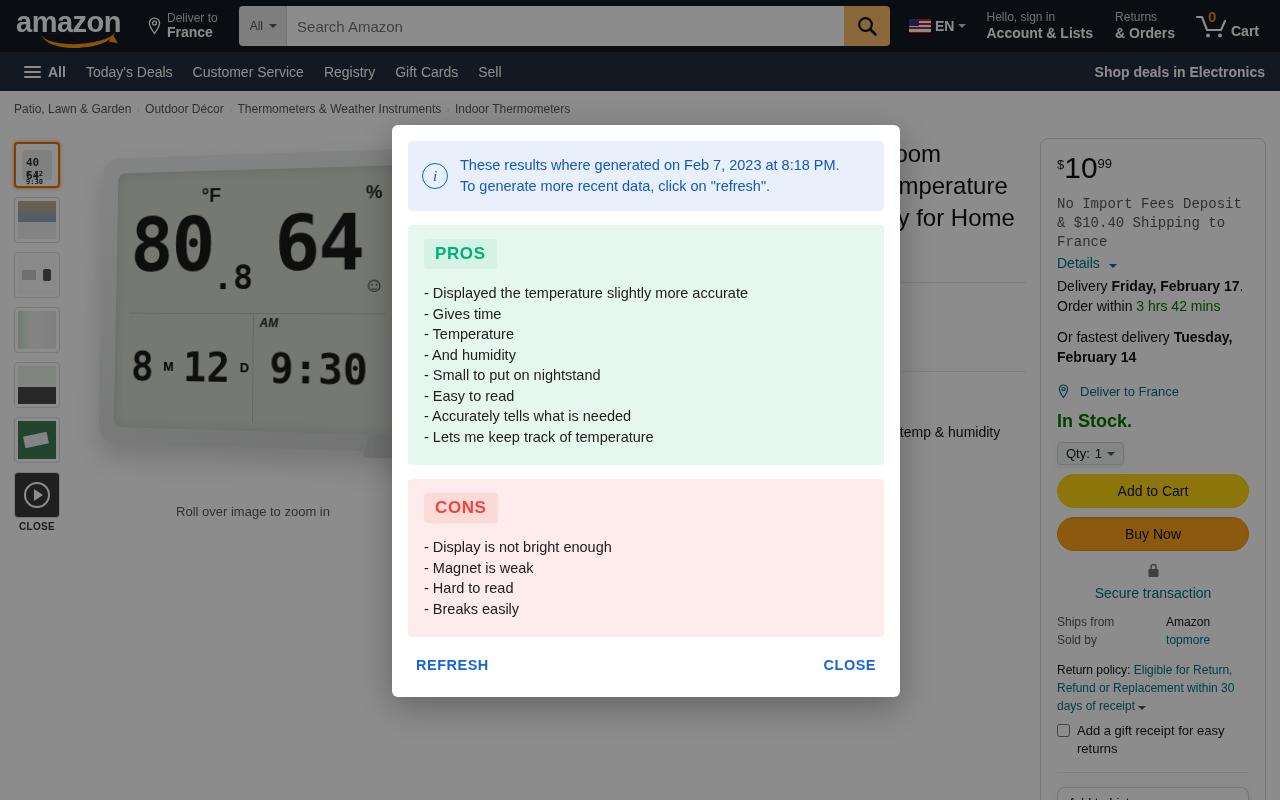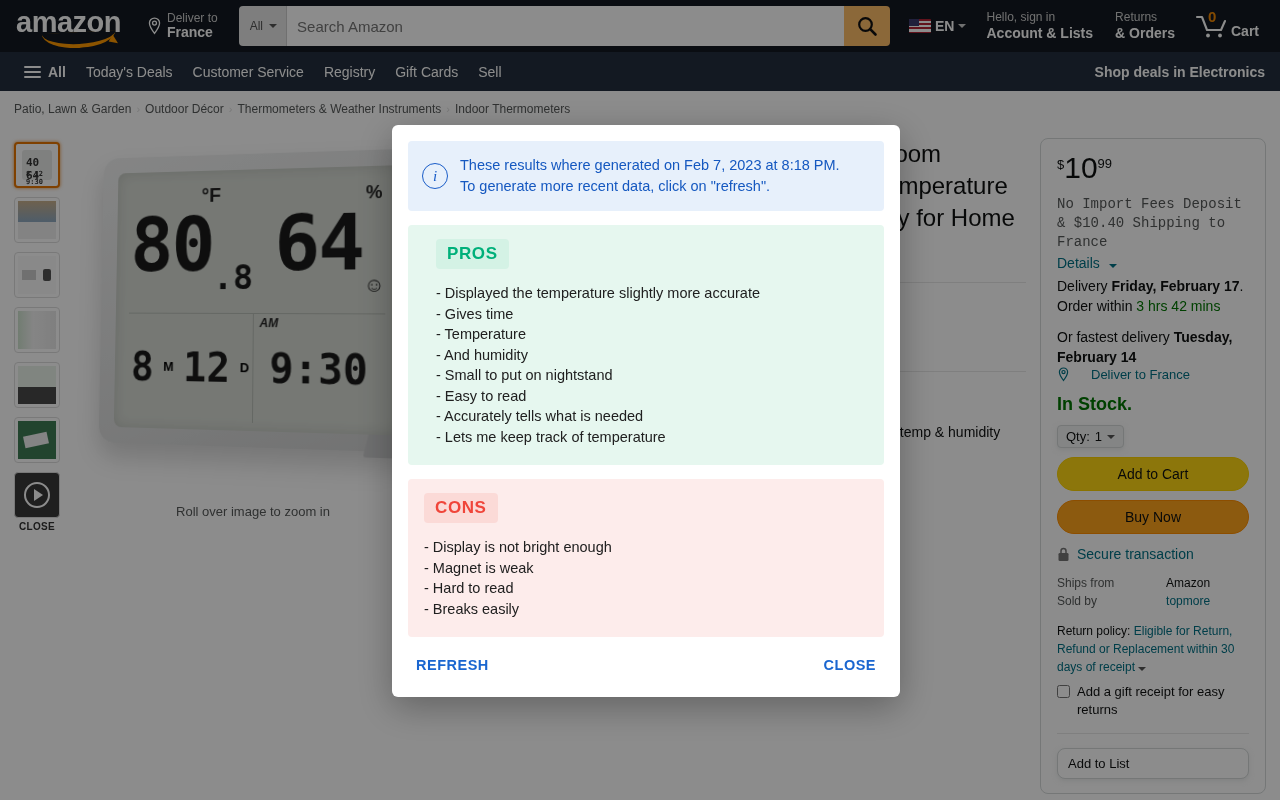--- a/index.html
+++ b/index.html
@@ -154,21 +154,21 @@
   .green { color:#007600; }
   .instock { color:#007600; font-size:18px; font-weight:700; margin:12px 0 10px; }
   .qty-box { display:inline-flex; align-items:center; gap:5px; background:#F0F2F2;
       border:1px solid #D5D9D9; border-radius:4px; padding:3px 8px; font-size:13px;
       color:#0F1111; cursor:pointer; box-shadow:0 2px 5px rgba(213,217,217,.5); }
   .btn-yellow, .btn-orange {
       display:block; width:100%; text-align:center; border-radius:20px; font-size:14px;
       color:#0F1111; padding:8px 0; margin-top:9px; cursor:pointer; border:1px solid; }
   .btn-yellow { background:#FFD814; border-color:#FCD200; }
   .btn-orange { background:#FFA41C; border-color:#FF8F00; }
-  .secure-row { display:flex; align-items:center; gap:7px; margin-top:12px; }
+  .secure-row { display:flex; align-items:center; gap:7px; margin-top:12px;flex-direction:column; }
   .lock-ico { width:13px; height:15px; flex:none; }
   .sold-tbl { width:100%; font-size:12px; margin-top:12px; border-collapse:collapse; }
   .sold-tbl td { padding:2px 0; color:#565959; }
   .sold-tbl td.v { color:#0F1111; text-align:left; padding-left:12px; }
   .sold-tbl td.v.link { color:#007185; cursor:pointer; }
   .ret-row { font-size:12px; color:#0F1111; line-height:18px; margin-top:12px; }
   .ret-row .lk { color:#007185; cursor:pointer; }
   .gift-row { display:flex; gap:7px; align-items:flex-start; margin-top:7px; font-size:13px;
       color:#0F1111; line-height:18px; }
   .gift-row input { margin-top:2px; }
@@ -183,21 +183,21 @@
     background:#fff; border-radius:6px; z-index:100;
     box-shadow: 0 10px 36px rgba(0,0,0,.3); padding:16px 0 0;
   }
   .modal-inner { padding: 0 16px; }
   .info-box { background:#e7f0fb; border-radius:4px; display:flex; gap:12px; align-items:center;
       padding:14px 14px; }
   .info-ico { width:26px;height:26px;border-radius:50%;border:1.6px solid #1a5dc8;
       display:flex;align-items:center;justify-content:center; color:#1a5dc8; font-size:15px;
       font-family:"Liberation Serif", serif; font-style:italic; flex:none; }
   .info-txt { color:#1558c0; font-size:14.5px; line-height:21px; }
-  .pros-box { background:#e6f7ef; border-radius:4px; margin-top:14px; padding:14px 28px 18px; }
+  .pros-box { background:#e6f7ef; border-radius:4px; margin-top:14px; padding:14px 16px 18px; }
   .cons-box { background:#fdeceb; border-radius:4px; margin-top:14px; padding:14px 16px 18px; }
   .tag { display:inline-block; font-size:17px; font-weight:700; letter-spacing:.6px;
       padding:5px 11px; border-radius:4px; }
   .tag-pros { color:#00b07a; background:#d4f2e5; }
   .tag-cons { color:#f0453a; background:#fbdad7; }
   .bullet-list { margin-top:14px; }
   .bullet-list li { list-style:none; font-size:14.5px; line-height:20.5px; color:#202020;
       padding:0; }
   .modal-actions { display:flex; justify-content:space-between; align-items:center;
       padding:14px 20px 18px; }
@@ -416,21 +416,21 @@
         </div>
         <div class="bb-dark">
           <span>Delivery </span><b>Friday, February 17</b>.
         </div>
         <div class="bb-dark">
           <span>Order within </span><span class="green">3 hrs 42 mins</span>
         </div>
         <div class="bb-dark" style="margin-top:11px;">
           <span>Or fastest delivery </span><b>Tuesday, February 14</b>
         </div>
-        <div style="display:flex;align-items:center;gap:21px;margin-top:0;">
+        <div style="display:flex;align-items:center;gap:10px;margin-top:17px;">
           <svg width="13" height="15" viewBox="0 0 13 15">
             <path d="M6.5 1C4.2 1 2.4 2.8 2.4 5.1c0 3.1 4.1 8.4 4.1 8.4s4.1-5.3 4.1-8.4C10.6 2.8 8.8 1 6.5 1z" fill="none" stroke="#007185" stroke-width="1.2"></path>
             <circle cx="6.5" cy="5.1" r="1.6" fill="none" stroke="#007185" stroke-width="1.2"></circle>
           </svg>
           <span class="bb-link" style="font-size:13px;">Deliver to France</span>
         </div>
         <div class="instock">In Stock.</div>
         <div class="qty-box">
           <span>Qty:</span>
           <span>1</span>

